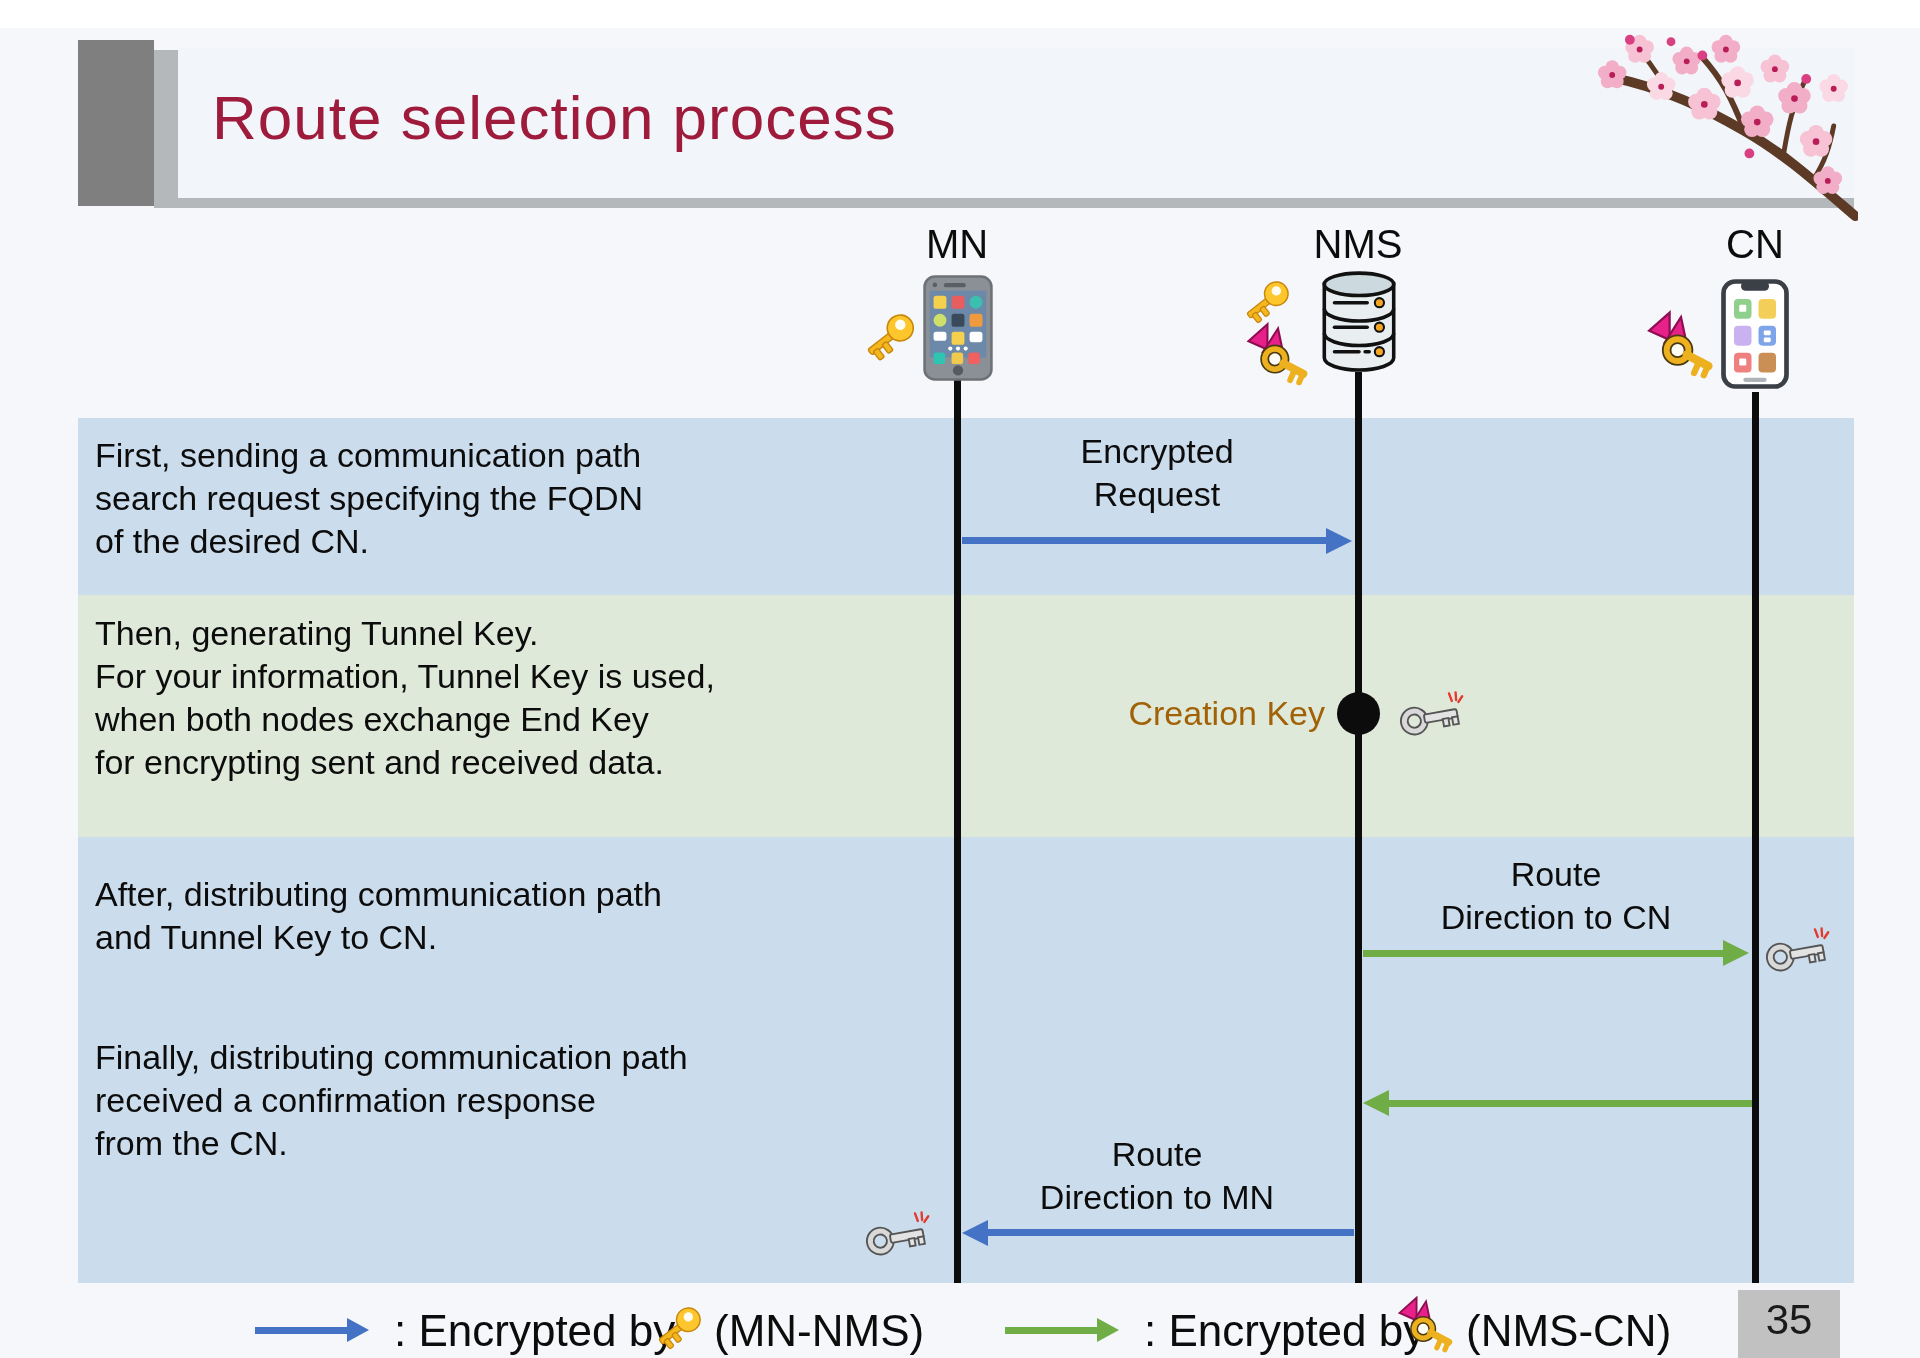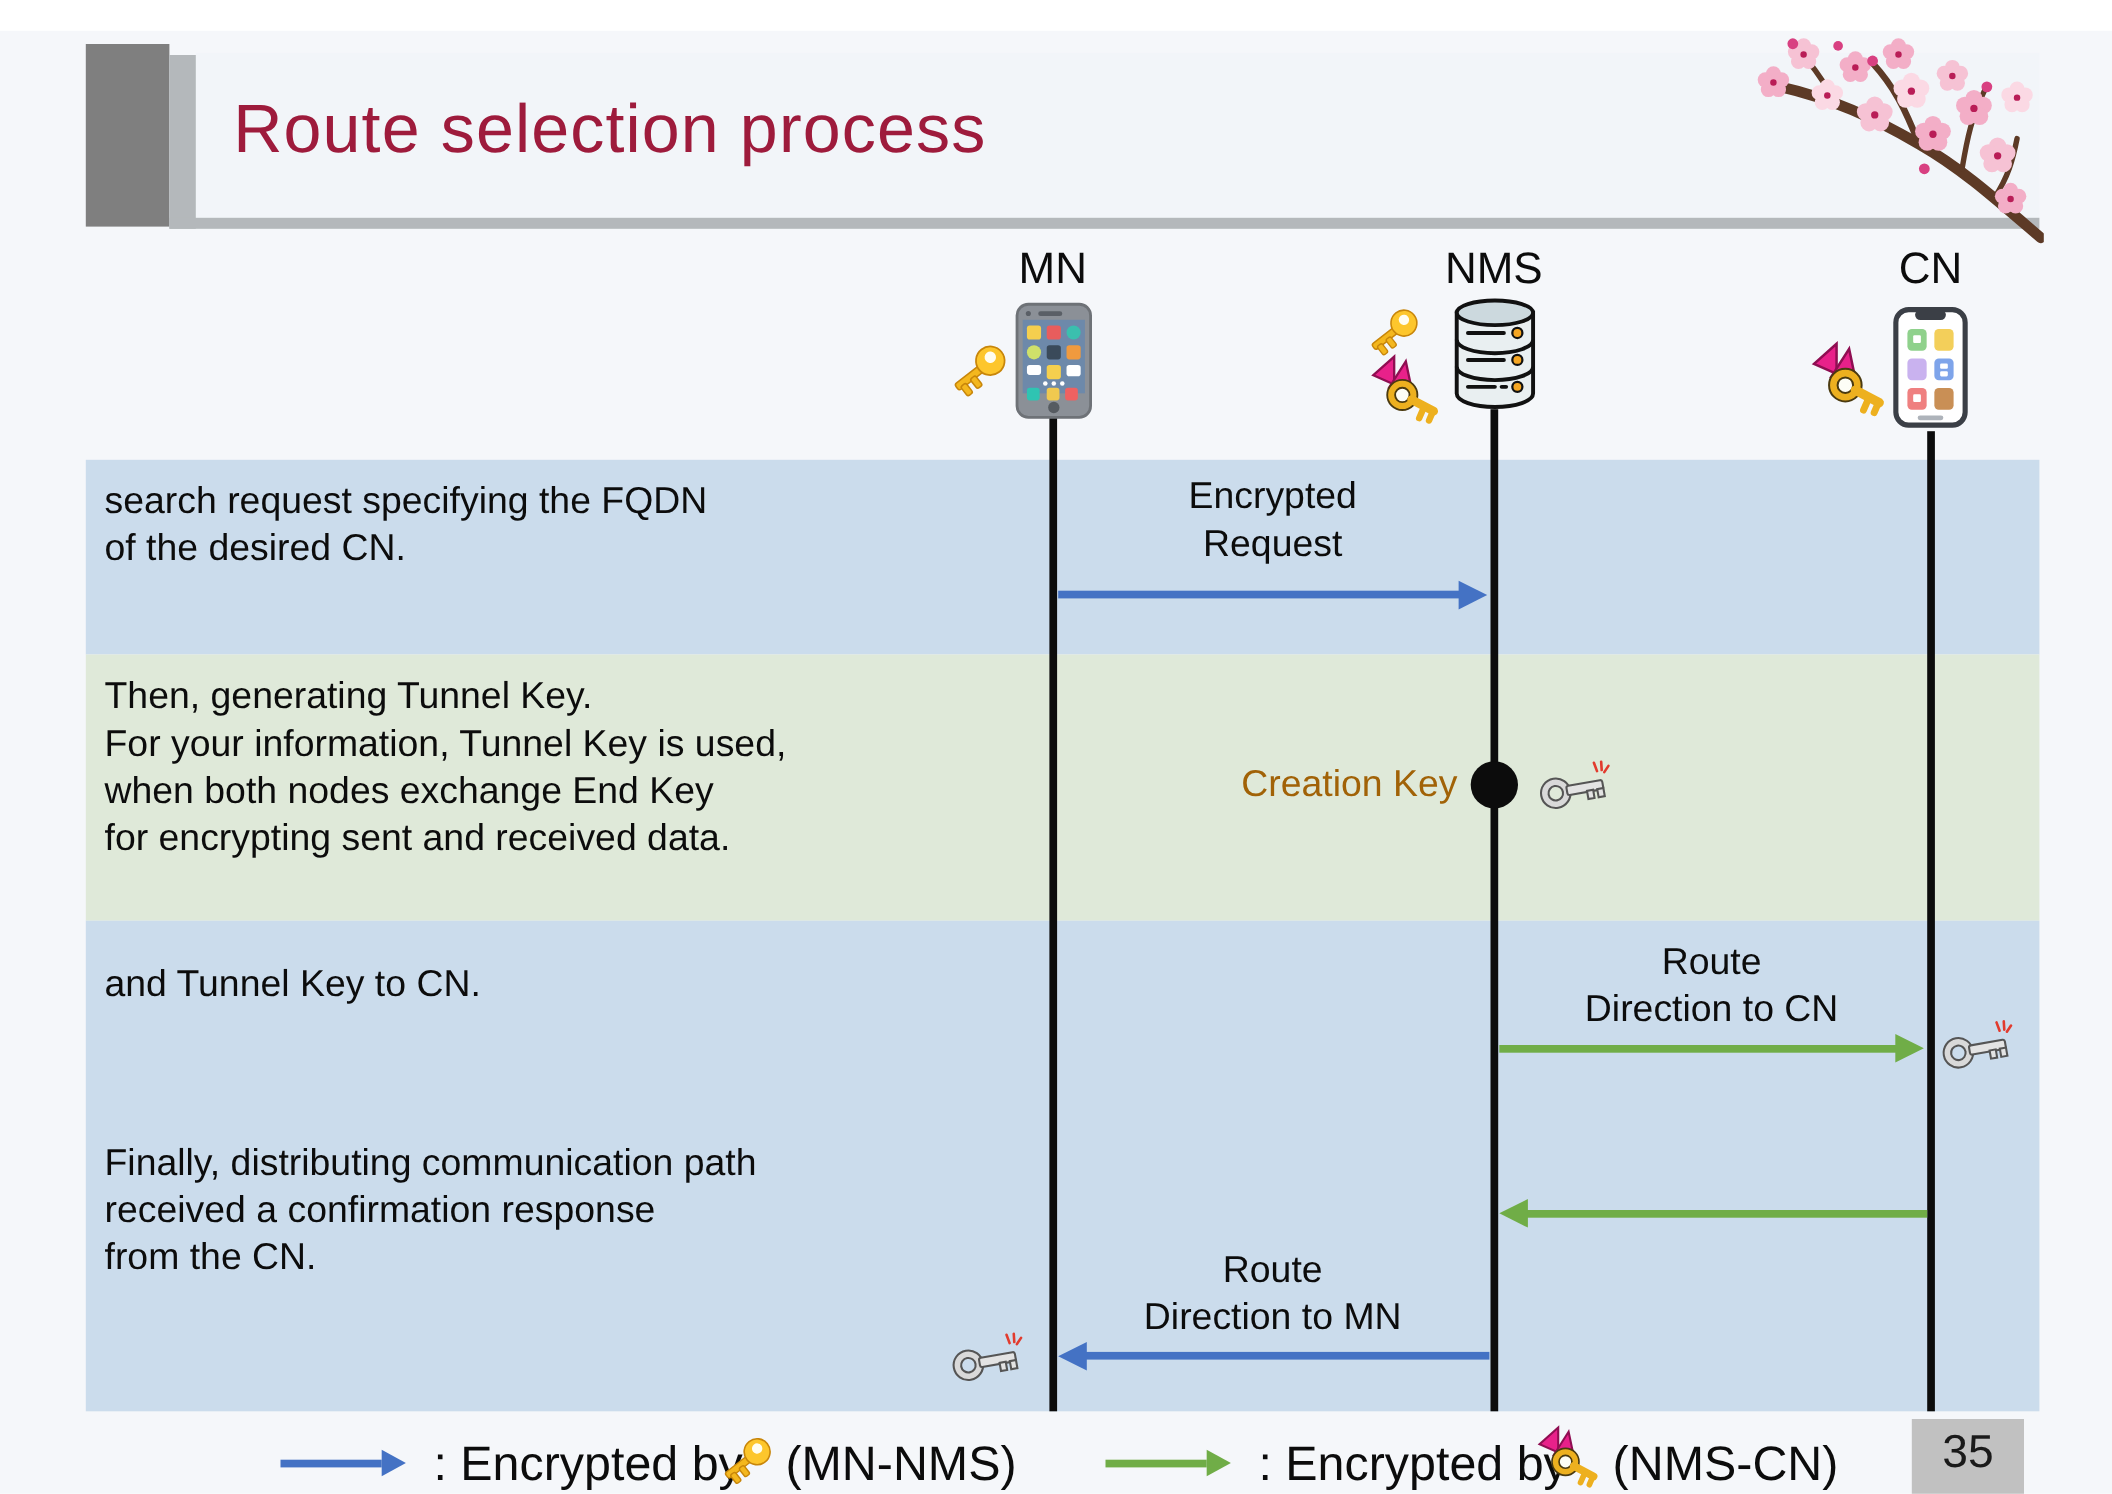--- a/index.html
+++ b/index.html
@@ -320,30 +320,32 @@
     <path d="M36 8 L22 30 L40 27 Z" fill="#e8218a" stroke="#8f0e52" stroke-width="2"></path>
     <circle cx="33" cy="37" r="9.5" fill="#fdfdf6" stroke="#edb01f" stroke-width="6.5"></circle>
     <circle cx="33" cy="37" r="13" fill="none" stroke="#4a3a10" stroke-width="1.6"></circle>
     <circle cx="33" cy="37" r="6.2" fill="none" stroke="#4a3a10" stroke-width="1.6"></circle>
     <path d="M41 41 L60 51" stroke="#edb01f" stroke-width="7.5" stroke-linecap="round"></path>
     <path d="M51 49 l-3.5 8" stroke="#edb01f" stroke-width="5.5" stroke-linecap="round"></path>
     <path d="M59 52 l-3 7" stroke="#edb01f" stroke-width="5.5" stroke-linecap="round"></path>
   </svg>
 
   <div class="step step-1">
+    <div>First, sending a communication path</div>
     <div>search request specifying the FQDN</div>
     <div>of the desired CN.</div>
   </div>
   <div class="step step-2">
     <div>Then, generating Tunnel Key.</div>
     <div>For your information, Tunnel Key is used,</div>
     <div>when both nodes exchange End Key</div>
     <div>for encrypting sent and received data.</div>
   </div>
   <div class="step step-3">
+    <div>After, distributing communication path</div>
     <div>and Tunnel Key to CN.</div>
   </div>
   <div class="step step-4">
     <div>Finally, distributing communication path</div>
     <div>received a confirmation response</div>
     <div>from the CN.</div>
   </div>
 
   <div class="msg msg-dirreq">
     <div>Encrypted</div>

